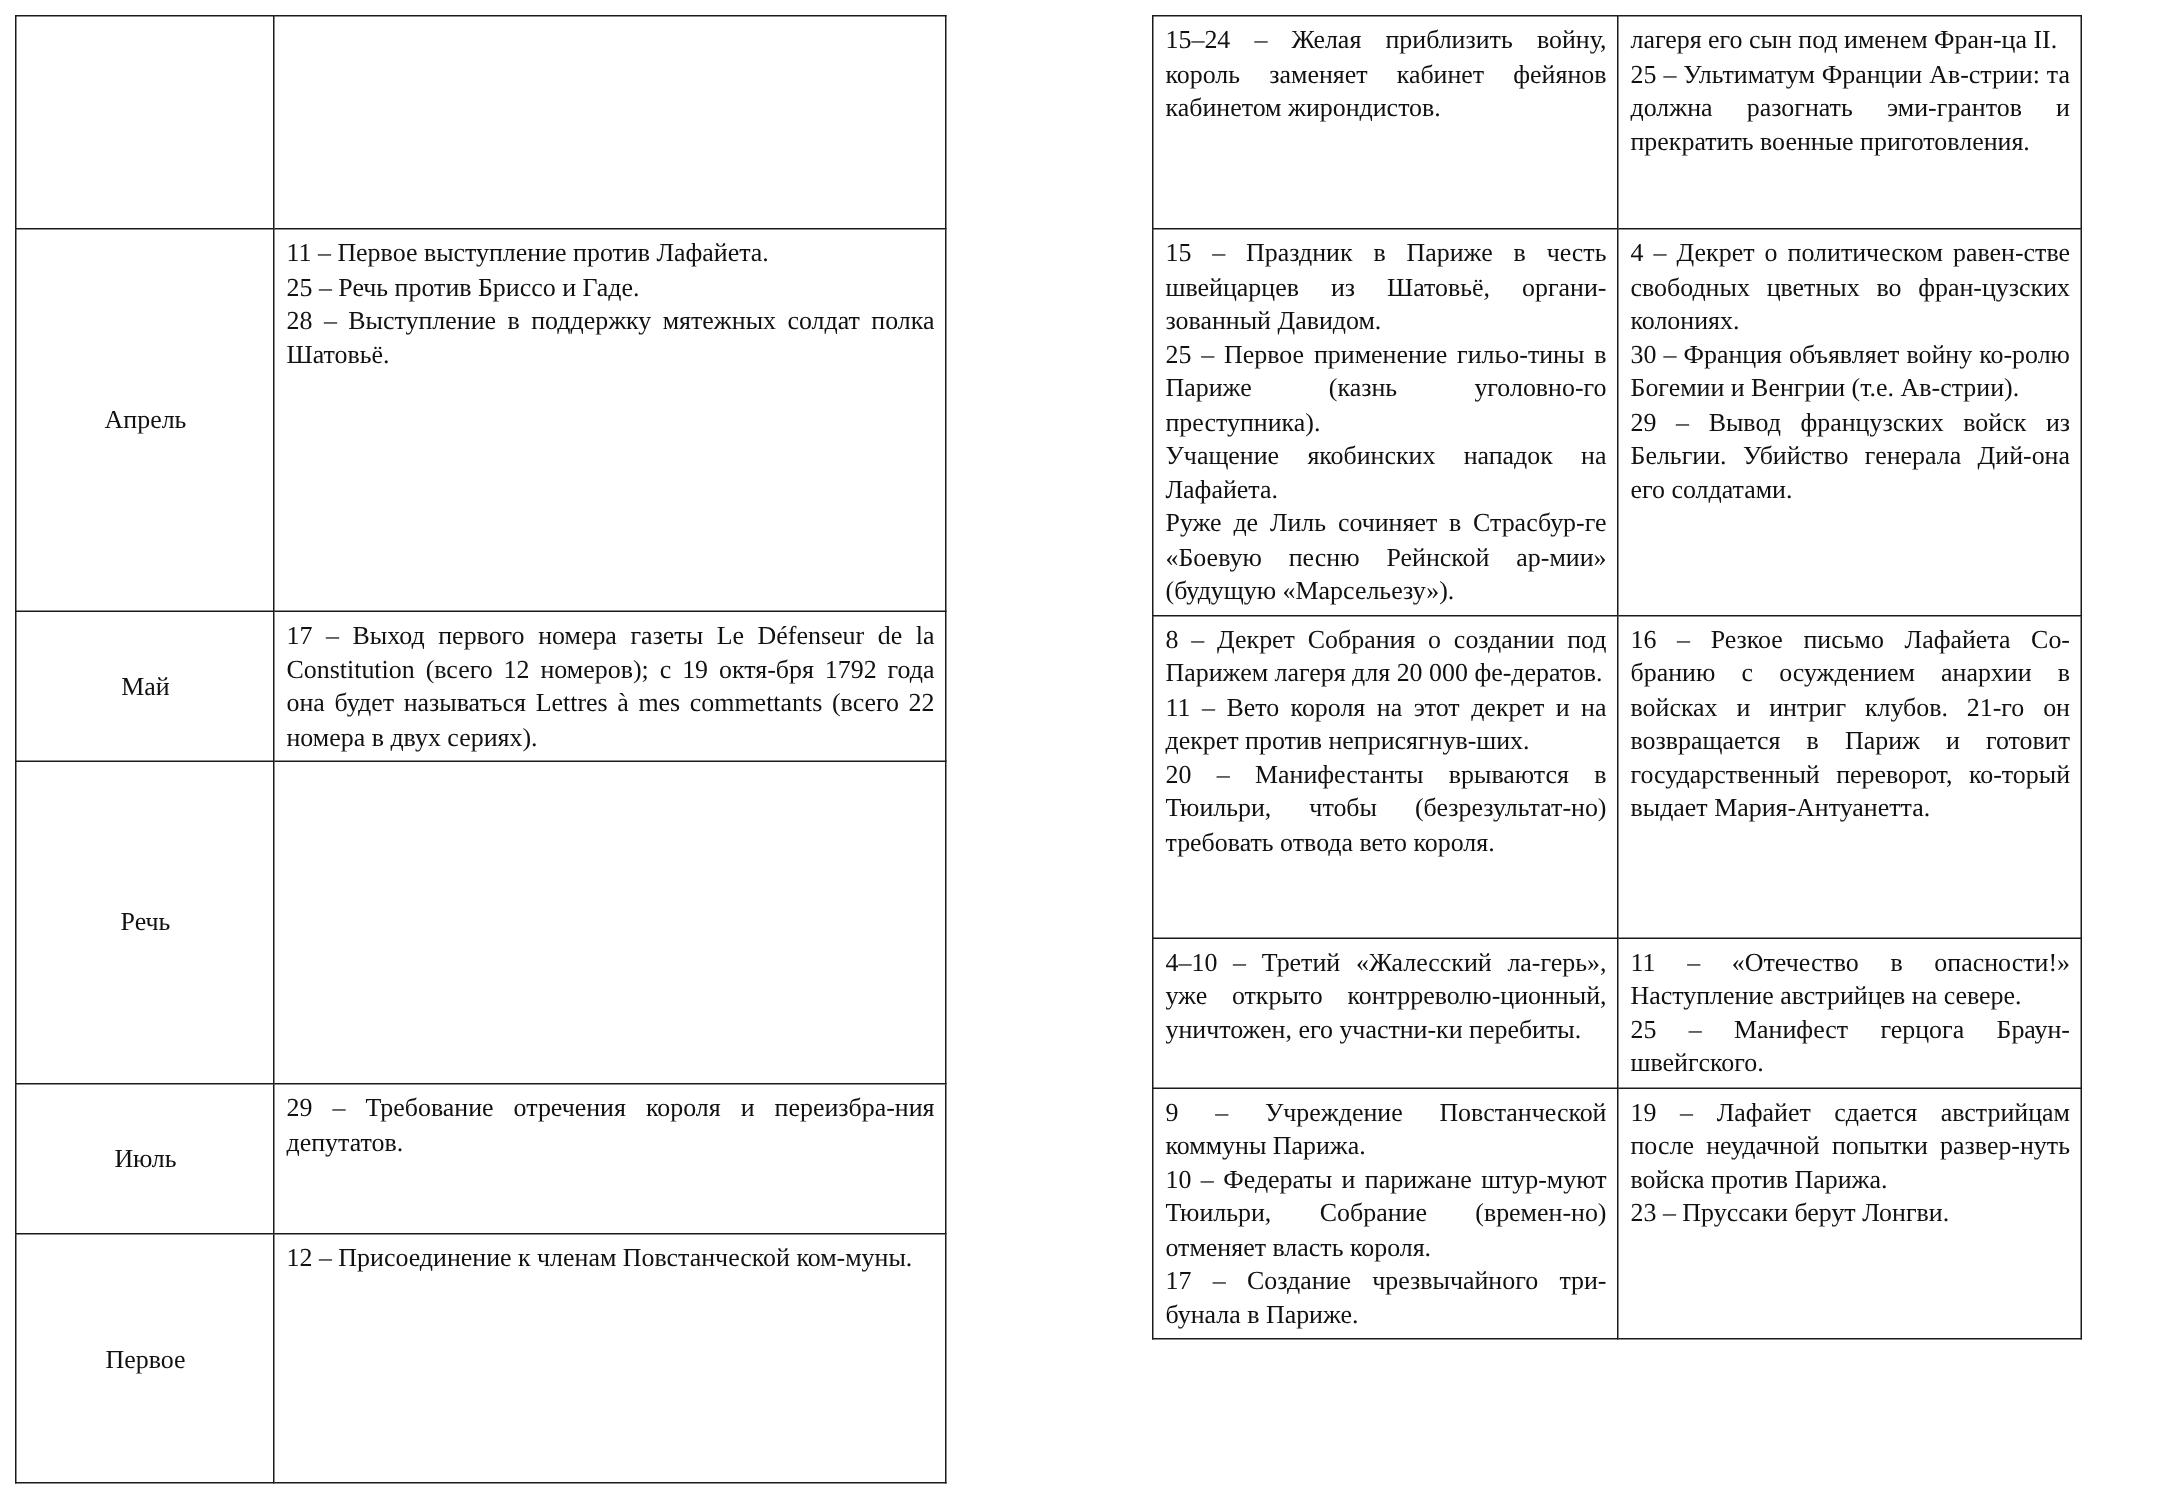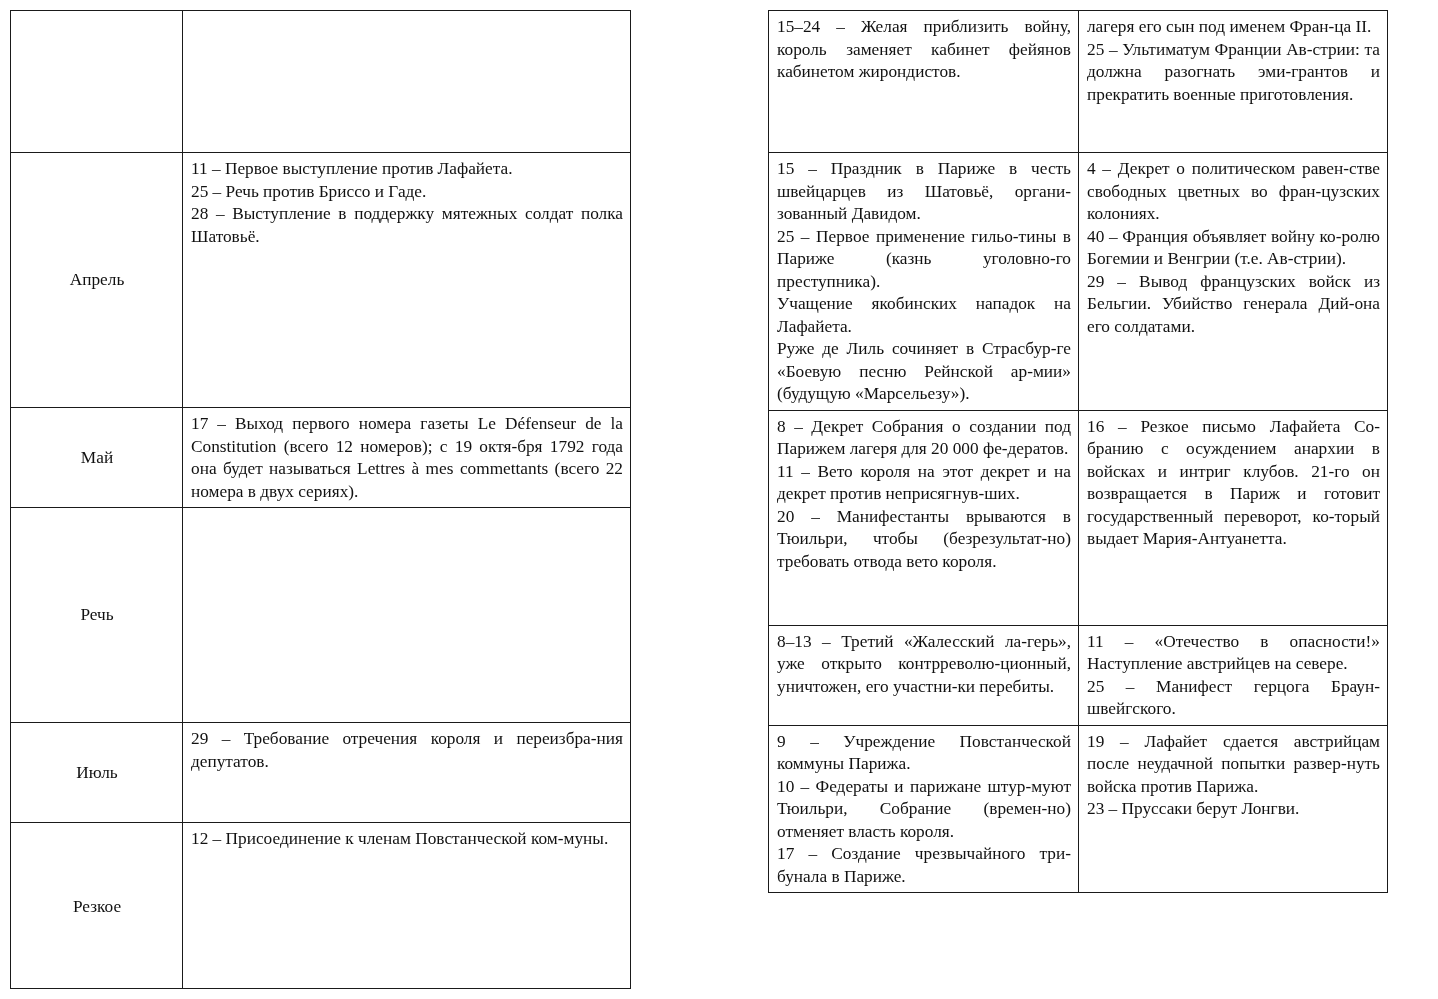--- a/index.html
+++ b/index.html
@@ -53,21 +53,21 @@
       <td class="month">Речь</td>
       <td></td>
     </tr>
     <tr class="r4">
       <td class="month">Июль</td>
       <td>
         <span class="line">29 – Требование отречения короля и переизбра-ния депутатов.</span>
       </td>
     </tr>
     <tr class="r5">
-      <td class="month aug">Резкое</td>
+      <td class="month aug">Первое</td>
       <td>
         <span class="line">12 – Присоединение к членам Повстанческой ком-муны.</span>
       </td>
     </tr>
   </tbody>
     </table>
 </div>
 
 <div class="page page-right">
   <table>
@@ -87,37 +87,37 @@
     </tr>
     <tr class="r1">
       <td>
         <span class="line">15 – Праздник в Париже в честь швейцарцев из Шатовьё, органи-зованный Давидом.</span>
         <span class="line">25 – Первое применение гильо-тины в Париже (казнь уголовно-го преступника).</span>
         <span class="line">Учащение якобинских нападок на Лафайета.</span>
         <span class="line">Руже де Лиль сочиняет в Страсбур-ге «Боевую песню Рейнской ар-мии» (будущую «Марсельезу»).</span>
       </td>
       <td>
         <span class="line">4 – Декрет о политическом равен-стве свободных цветных во фран-цузских колониях.</span>
-        <span class="line">40 – Франция объявляет войну ко-ролю Богемии и Венгрии (т.е. Ав-стрии).</span>
+        <span class="line">30 – Франция объявляет войну ко-ролю Богемии и Венгрии (т.е. Ав-стрии).</span>
         <span class="line">29 – Вывод французских войск из Бельгии. Убийство генерала Дий-она его солдатами.</span>
       </td>
     </tr>
     <tr class="r3">
       <td>
         <span class="line">8 – Декрет Собрания о создании под Парижем лагеря для 20 000 фе-дератов.</span>
         <span class="line">11 – Вето короля на этот декрет и на декрет против неприсягнув-ших.</span>
         <span class="line">20 – Манифестанты врываются в Тюильри, чтобы (безрезультат-но) требовать отвода вето короля.</span>
       </td>
       <td>
         <span class="line">16 – Резкое письмо Лафайета Со-бранию с осуждением анархии в войсках и интриг клубов. 21-го он возвращается в Париж и готовит государственный переворот, ко-торый выдает Мария-Антуанетта.</span>
       </td>
     </tr>
     <tr class="r4">
       <td>
-        <span class="line">8–13 – Третий «Жалесский ла-герь», уже открыто контрреволю-ционный, уничтожен, его участни-ки перебиты.</span>
+        <span class="line">4–10 – Третий «Жалесский ла-герь», уже открыто контрреволю-ционный, уничтожен, его участни-ки перебиты.</span>
       </td>
       <td>
         <span class="line">11 – «Отечество в опасности!» Наступление австрийцев на севере.</span>
         <span class="line">25 – Манифест герцога Браун-швейгского.</span>
       </td>
     </tr>
     <tr class="r5">
       <td>
         <span class="line">9 – Учреждение Повстанческой коммуны Парижа.</span>
         <span class="line">10 – Федераты и парижане штур-муют Тюильри, Собрание (времен-но) отменяет власть короля.</span>

